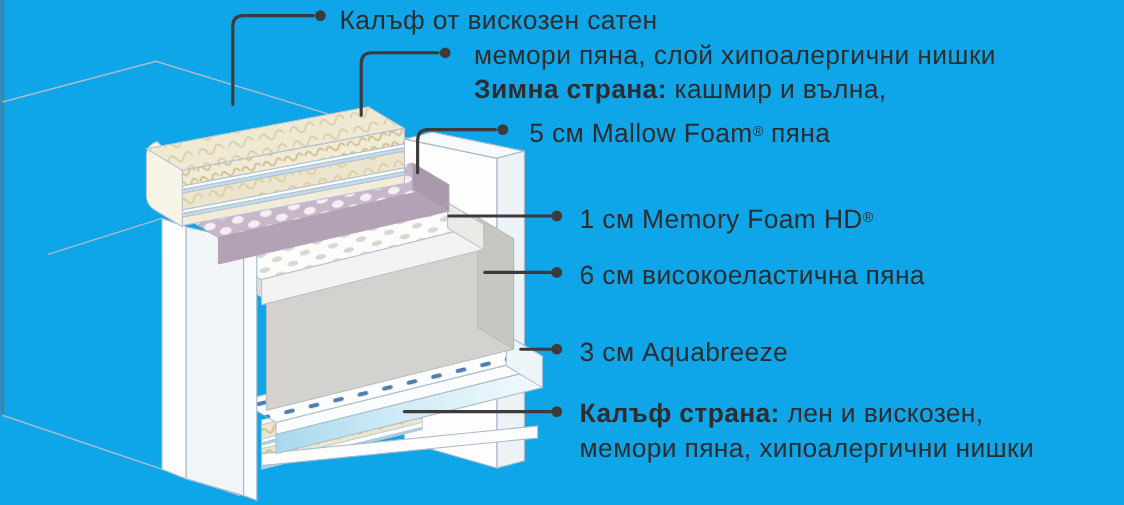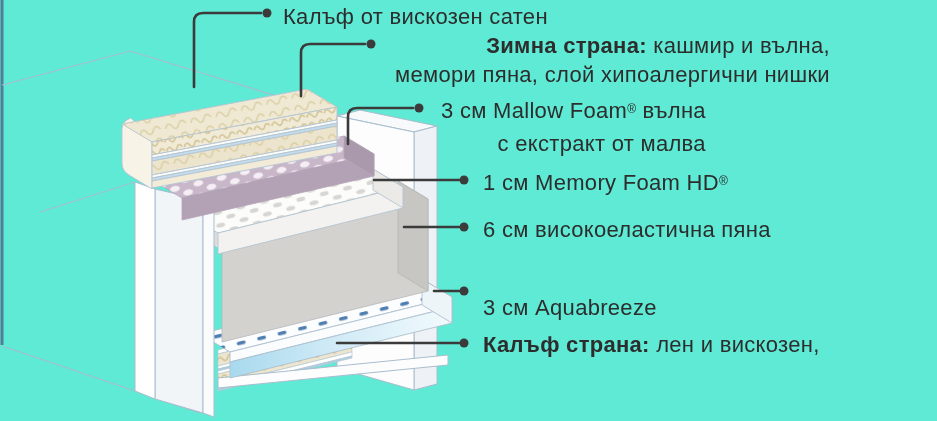--- a/index.html
+++ b/index.html
@@ -1,17 +1,17 @@
 <!DOCTYPE html>
 <html><head>
 <meta charset="utf-8">
 <style>
   html,body{margin:0;padding:0;background:#fff;}
-  .stage{position:relative;width:937px;height:421px;background:#5eead4;
-         font-family:"Liberation Sans",sans-serif;overflow:hidden;text-align:right;}
+  .stage{position:relative;width:937px;height:421px;background:#0ea5e9;
+         font-family:"Liberation Sans",sans-serif;overflow:hidden;}
   .stage svg{position:absolute;left:0;top:0;}
   .lbl{position:absolute;color:#2d2d2d;font-size:22px;line-height:29px;
        letter-spacing:.3px;white-space:nowrap;}
   .lbl b{font-weight:700;}
   .reg{font-size:12px;position:relative;top:-0.45em;letter-spacing:0;}
 </style>
 </head>
 <body>
 
 <div class="stage">
@@ -141,38 +141,38 @@
       <circle cx="464" cy="291" r="4.5"></circle>
       <circle cx="464" cy="343" r="4.5"></circle>
     </g>
   </svg>
 
   <div class="lbl" style="left:283px;top:2px">
     <span>Калъф от вискозен сатен</span>
   </div>
 
   <div class="lbl" style="left:395px;top:31px">
+    <div>мемори пяна, слой хипоалергични нишки</div>
     <div><b>Зимна страна:</b><span> кашмир и вълна,</span></div>
-    <div>мемори пяна, слой хипоалергични нишки</div>
   </div>
 
   <div class="lbl" style="left:441px;top:96px">
-    <div><span>3 см Mallow Foam</span><span class="reg">®</span><span> вълна</span></div>
-    <div>с екстракт от малва</div>
+    <div><span>5 см Mallow Foam</span><span class="reg">®</span><span> пяна</span></div>
   </div>
 
   <div class="lbl" style="left:483px;top:168px">
     <span>1 см Memory Foam HD</span><span class="reg">®</span>
   </div>
 
   <div class="lbl" style="left:483px;top:215px">
     <span>6 см високоеластична пяна</span>
   </div>
 
-  <div class="lbl" style="left:483px;top:293px">
+  <div class="lbl" style="left:483px;top:279px">
     <span>3 см Aquabreeze</span>
   </div>
 
   <div class="lbl" style="left:483px;top:330px">
     <div><b>Калъф страна:</b><span> лен и вискозен,</span></div>
+    <div>мемори пяна, хипоалергични нишки</div>
   </div>
 
 </div>
 
 </body></html>

